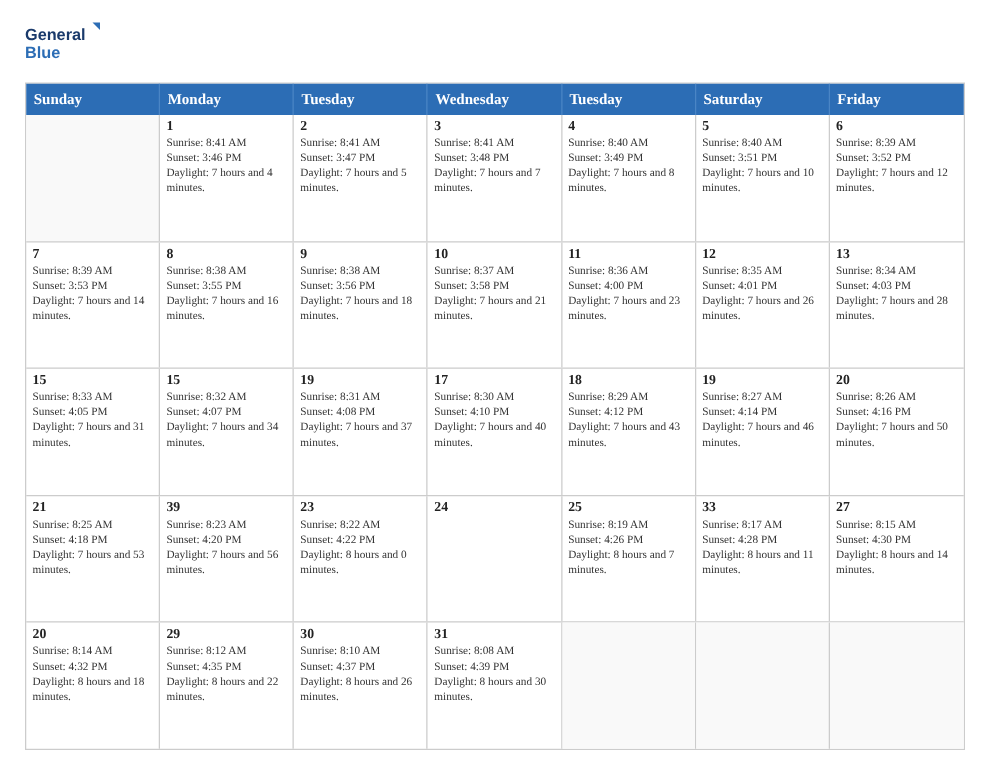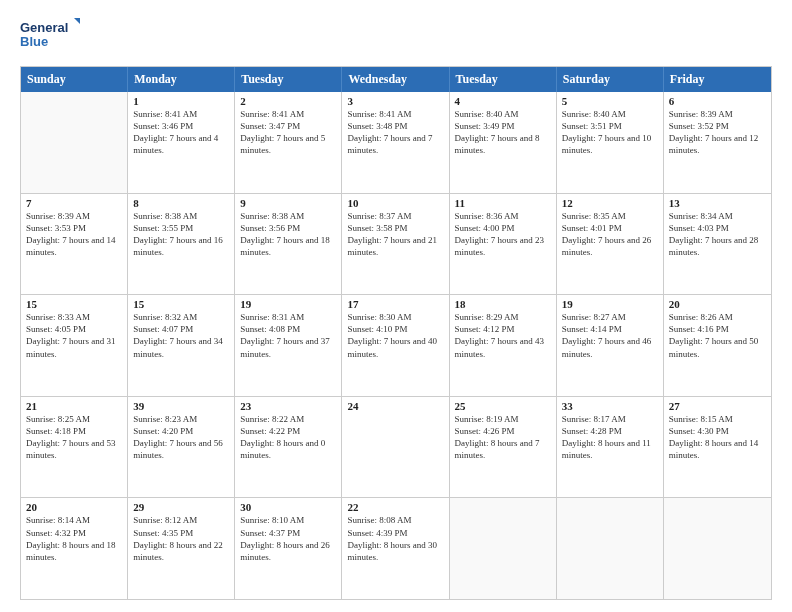--- a/index.html
+++ b/index.html
@@ -250,21 +250,21 @@
           </div>
           <div class="cal-cell">
             <div class="day-num">29</div>
             <div class="cell-text">Sunrise: 8:12 AM<br>Sunset: 4:35 PM<br>Daylight: 8 hours and 22 minutes.</div>
           </div>
           <div class="cal-cell">
             <div class="day-num">30</div>
             <div class="cell-text">Sunrise: 8:10 AM<br>Sunset: 4:37 PM<br>Daylight: 8 hours and 26 minutes.</div>
           </div>
           <div class="cal-cell">
-            <div class="day-num">22</div>
+            <div class="day-num">31</div>
             <div class="cell-text">Sunrise: 8:08 AM<br>Sunset: 4:39 PM<br>Daylight: 8 hours and 30 minutes.</div>
           </div>
           <div class="cal-cell empty"></div>
           <div class="cal-cell empty"></div>
           <div class="cal-cell empty"></div>
         </div>
       </div>
   </div>
 </div>
 

